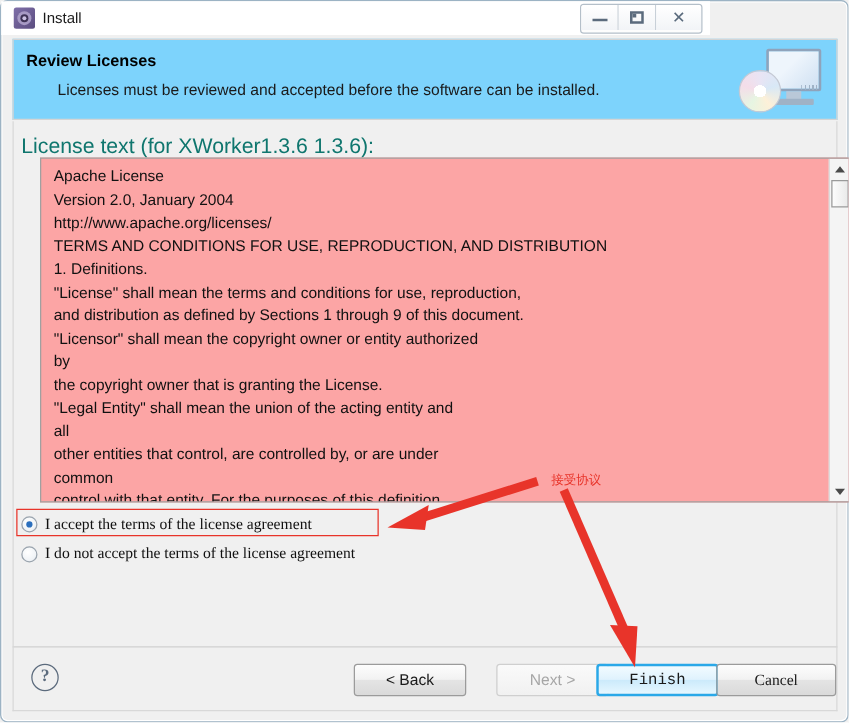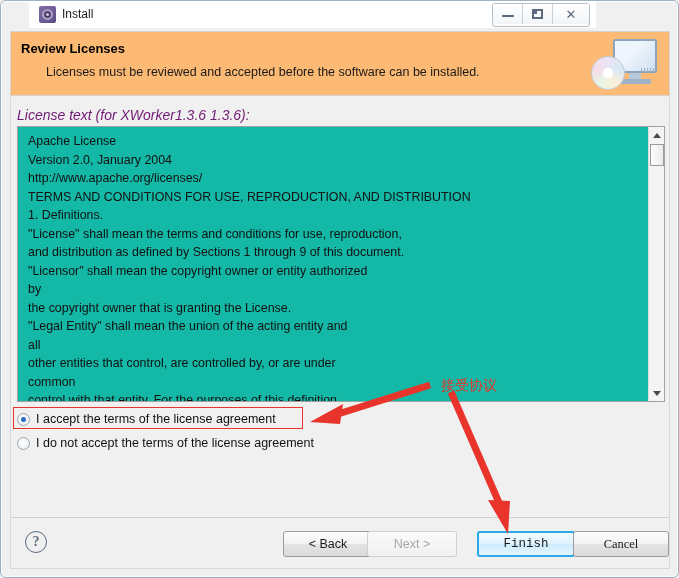--- a/index.html
+++ b/index.html
@@ -34,21 +34,20 @@
   }
 
   
   .titlebar {
     position: absolute;
     left: 0; top: 0;
     width: 567px;
     height: 27px;
     background: #ffffff;
     box-sizing: border-box;
-    margin-left: 28px;
   }
   .title-icon {
     position: absolute;
     left: 10px; top: 5px;
     width: 17px; height: 17px;
     border-radius: 2px;
     background: linear-gradient(135deg, #7f6fa8, #5b4d80);
     box-sizing: border-box;
   }
   .title-icon .gear-outer {
@@ -105,21 +104,21 @@
     font-family: "DejaVu Sans", sans-serif;
     line-height: 13px;
   }
 
   
   .header {
     position: absolute;
     left: 9px; top: 30px;
     width: 660px;
     height: 65px;
-    background: #fdba74;
+    background: #7dd3fc;
     border: 1px solid #d4d4d4;
     box-sizing: border-box;
   }
   .header-title {
     position: absolute;
     left: 10px; top: 9px;
     font-size: 13px;
     font-weight: bold;
     color: #000000;
   }
@@ -185,31 +184,30 @@
     height: 420px;
     background: #f0f0f0;
     border-left: 1px solid #d8d8d8;
     border-right: 1px solid #d8d8d8;
     box-sizing: border-box;
   }
 
   .license-label {
     position: absolute;
     left: 6px; top: 10px;
-    font-size: 14px;
-    color: #701a75;
-    font-style: italic;
+    font-size: 17px;
+    color: #0f766e;
   }
 
   .license-box {
     position: absolute;
-    left: 6px; top: 29px;
+    left: 21px; top: 29px;
     width: 648px;
     height: 276px;
-    background: #14b8a6;
+    background: #fca5a5;
     border: 1px solid #a0a0a0;
     box-sizing: border-box;
     overflow: hidden;
   }
   .license-text {
     position: absolute;
     left: 10px; top: 5px;
     width: 608px;
     font-size: 12.4px;
     line-height: 18.5px;
@@ -258,20 +256,21 @@
     box-sizing: border-box;
   }
 
   
   .radio-row {
     position: absolute;
     left: 6px;
     height: 20px;
     display: flex;
     align-items: center;
+    font-family: Liberation Serif, serif;
   }
   .radio-accept { top: 312px; }
   .radio-decline { top: 333px; align-items: flex-end; }
 
   .radio-mark {
     width: 13px; height: 13px;
     border-radius: 50%;
     box-sizing: border-box;
     border: 1px solid #9aa4ae;
     background: radial-gradient(circle at 40% 35%, #ffffff, #e8edf2);
@@ -339,41 +338,41 @@
     border: 1px solid #9b9b9b;
     border-radius: 3px;
     display: flex;
     align-items: center;
     justify-content: center;
     box-sizing: border-box;
     font-family: "Liberation Sans", sans-serif;
     text-align: right;
   }
   .btn-back   { left: 272px; width: 90px; }
-  .btn-next   { left: 356px; width: 90px;
+  .btn-next   { left: 386px; width: 90px;
                 color: #a6a6a6;
                 background: linear-gradient(to bottom,#fafafa,#f1f1f1);
                 border-color: #cfcfcf; }
   .btn-finish { left: 466px; width: 98px;
                 background: linear-gradient(to bottom,#f2fbff 0%,#dff2fd 48%,#cbeafb 50%,#e6f7ff 100%);
                 border: 2px solid #2aa8e8;
                 border-radius: 3px; font-family: Liberation Mono, monospace; }
   .btn-cancel { left: 562px; width: 96px; font-family: Liberation Serif, serif; }
 
   
   .annot-svg {
     position: absolute;
     left: 0; top: 0;
     width: 679px; height: 578px;
     pointer-events: none;
   }
   .annot-text {
     position: absolute;
     left: 441px; top: 377px;
-    font-size: 14px;
+    font-size: 10px;
     color: #e8342a;
     font-family: "DejaVu Sans", sans-serif;
     white-space: nowrap;
   }
 </style>
 </head>
 <body>
 
 <div id="app">
   <div class="window">

